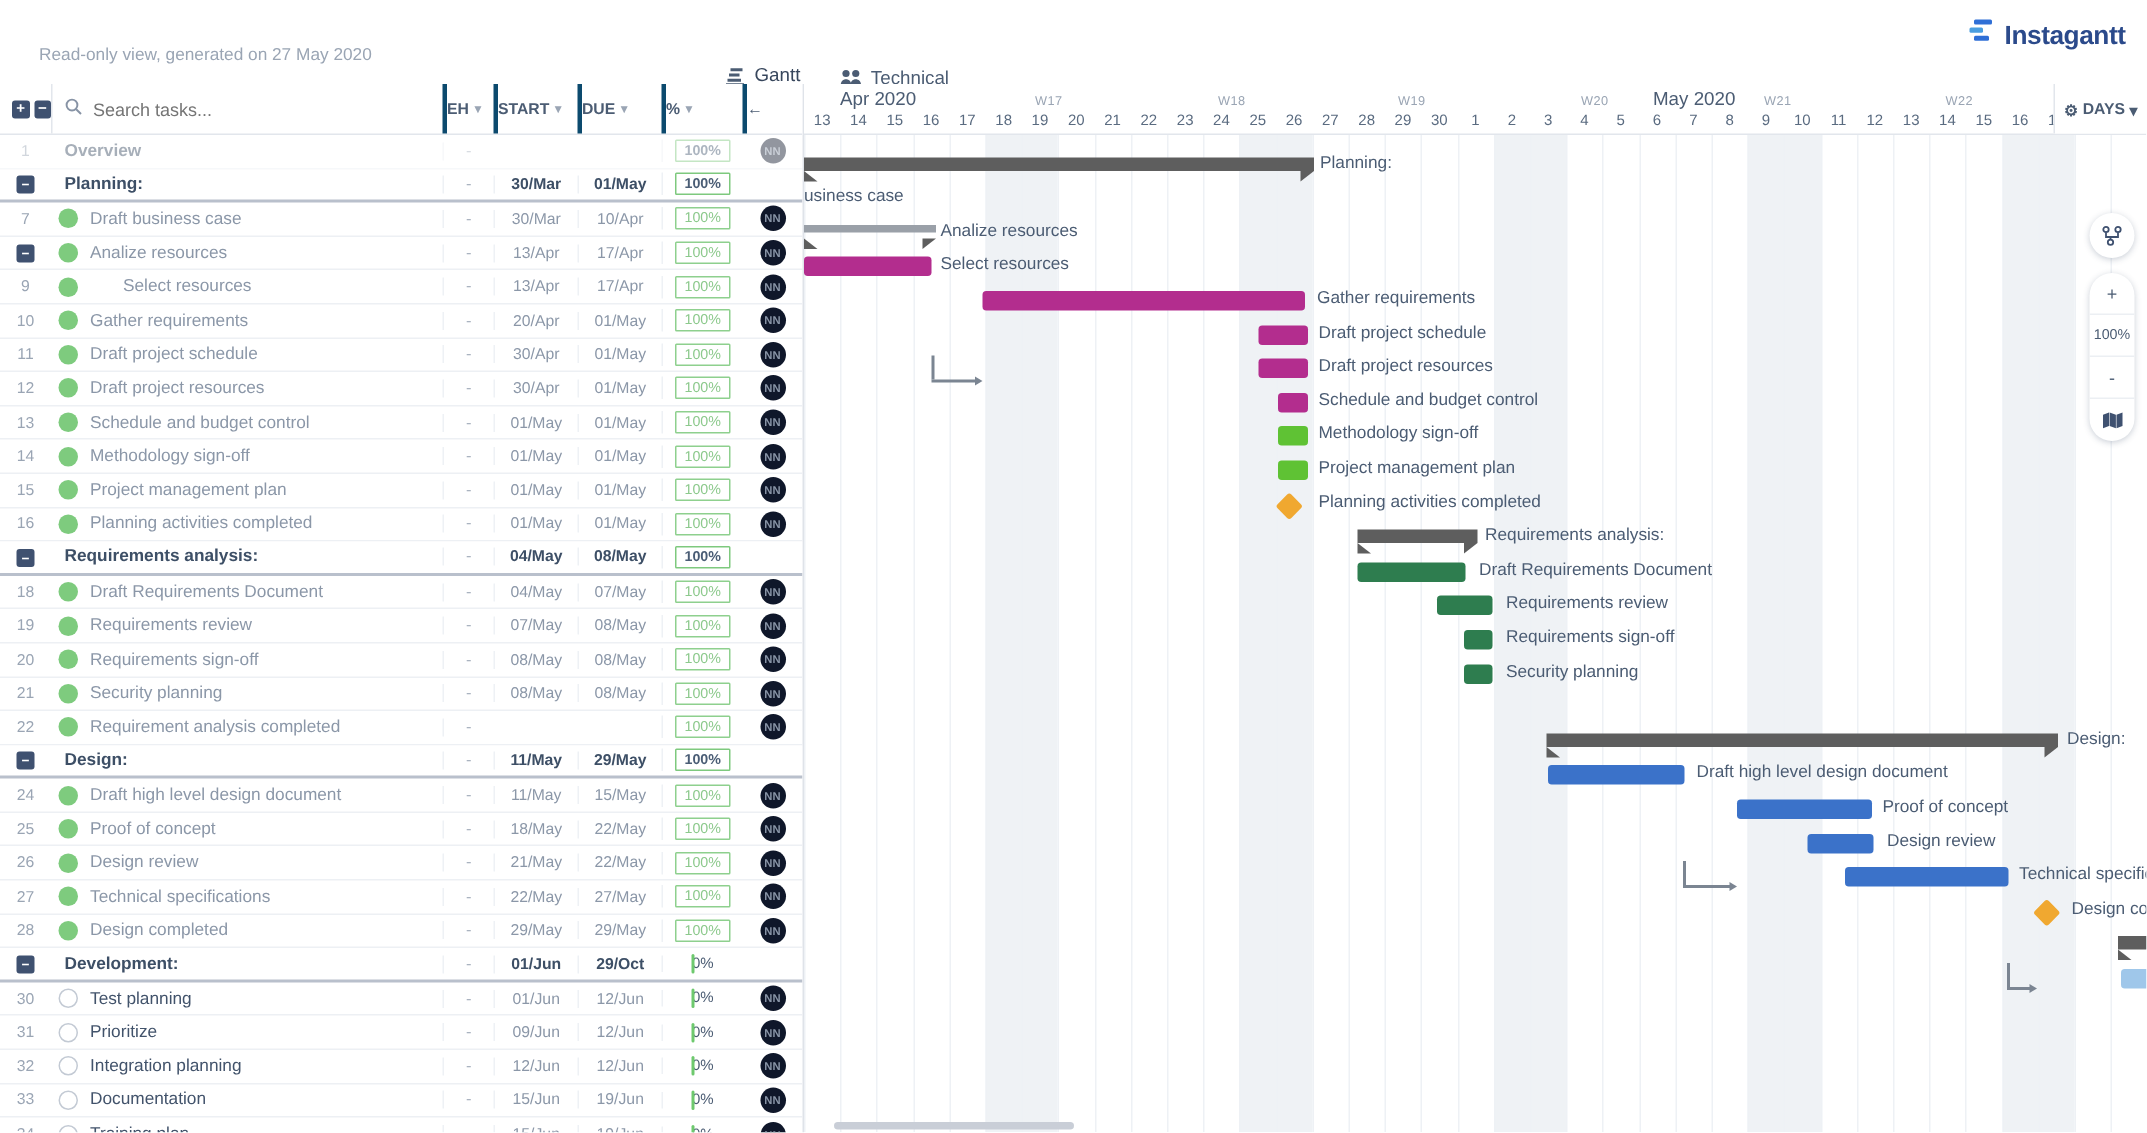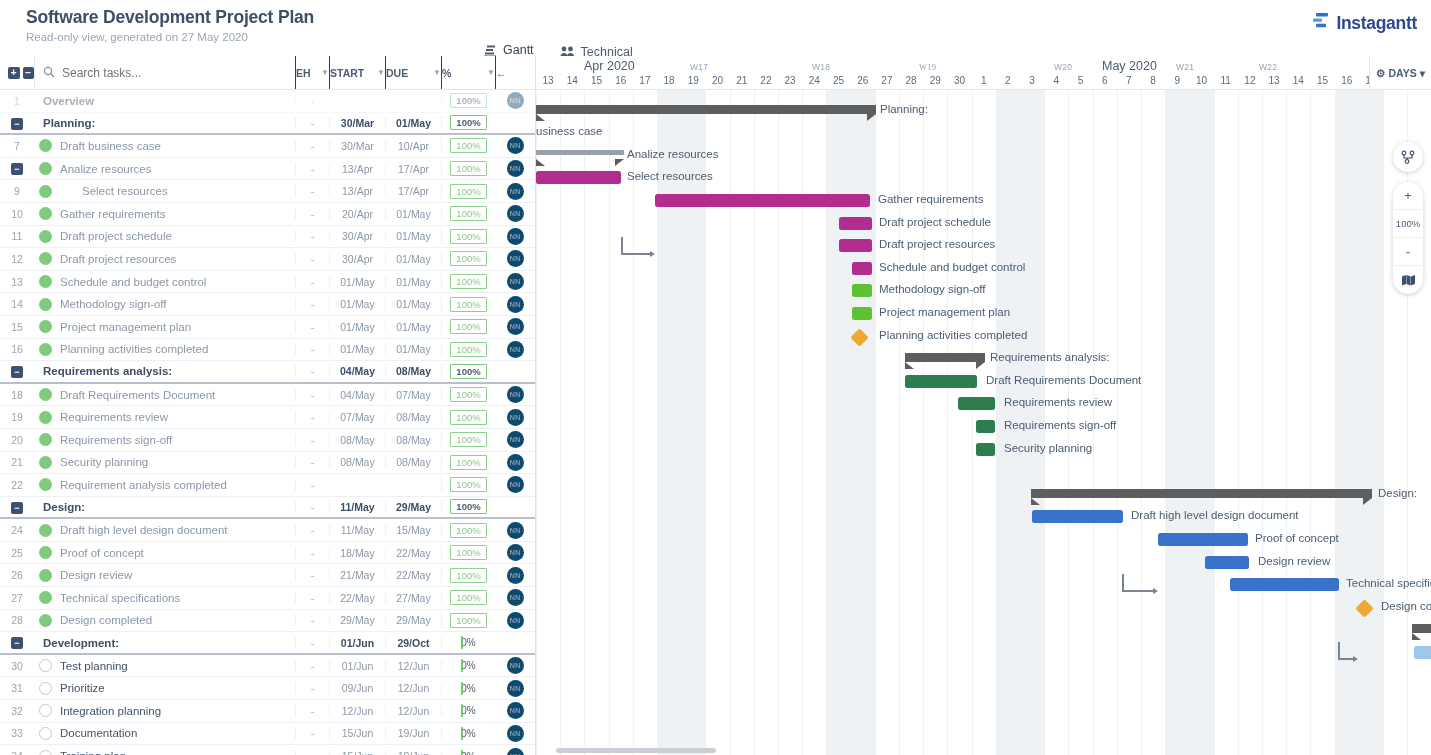--- a/index.html
+++ b/index.html
@@ -33,22 +33,22 @@
   .ltoolbar{ height:34px; display:flex; align-items:center; border-bottom:1px solid #e2e6ec;
     background:#fff; }
   .expander{ width:34px; display:flex; gap:3px; padding-left:8px; align-items:center; }
   .sqbtn{ width:12px; height:12px; background:#3f5170; color:#fff; border-radius:2px;
     font-size:10px; line-height:11px; text-align:center; cursor:pointer; font-weight:bold; }
   .searchwrap{ flex:1; display:flex; align-items:center; gap:7px; padding-left:8px;
     border-left:1px solid #e2e6ec; height:100%; }
   .searchwrap input{ border:none; outline:none; font-size:12px; color:#1d4ed8;
     font-family:inherit; width:230px; background:transparent; }
   .colh{ width:34px; text-align:center; font-size:10.5px; font-weight:bold; color:#4b5c73;
-    border-left:1px solid #0c4a6e; height:100%; display:flex; align-items:center;
-    justify-content:space-between; gap:2px; cursor:pointer; }
+    border-left:3px solid #0c4a6e; height:100%; display:flex; align-items:center;
+    justify-content:flex-start; gap:2px; cursor:pointer; }
   .colh.w56{ width:56px; } .colh.w54{ width:54px; } .colh.w40{ width:40px; }
   .filt{ color:#9aa5b4; font-size:8px; }
 
   
   .rows{ position:relative; }
   .row{ height:22.6px; display:flex; align-items:center; border-bottom:1px solid #edf0f4;
     font-size:11.5px; }
   .row.group{ background:#fff; border-bottom:2px solid #b9c0cc; }
   .row.partial{ opacity:.45; border-bottom:1px solid #edf0f4; }
   .c-num{ width:34px; text-align:center; color:#9aa5b4; font-size:10.5px; }
@@ -67,21 +67,21 @@
   .row.group .c-date{ color:#3d4f66; font-weight:bold; }
   .c-pct{ width:54px; display:flex; align-items:center; justify-content:center;
     border-left:1px solid #eef1f5; }
   .pctbox{ border:1px solid #8ed08e; color:#8cc98c; font-size:9.5px; padding:1px 5px;
     border-radius:1px; }
   .row.group .pctbox{ color:#4a5d75; font-weight:bold; border-color:#7ec97e; }
   .pctzero{ display:flex; align-items:center; gap:6px; }
   .pctzero .bar{ width:2px; height:13px; background:#6ec96e; }
   .pctzero .txt{ font-size:10px; color:#4b5c73; }
   .c-av{ width:40px; display:flex; align-items:center; justify-content:center; }
-  .avatar{ width:17px; height:17px; border-radius:50%; background:#0c4a6e; color:#8894a6;
+  .avatar{ width:17px; height:17px; border-radius:50%; background:#0f172a; color:#8894a6;
     font-size:7.5px; font-weight:bold; display:flex; align-items:center; justify-content:center; }
 
   .chk{ width:13px; height:13px; border-radius:50%; display:block; }
   .chk.done{ background:#7ecb7e; }
   .chk.open{ background:#fff; border:1.4px solid #c3cad4; }
 
   
   .thead{ height:34px; position:relative; border-bottom:1px solid #e2e6ec;
     background:#fff; overflow:hidden; }
   .monthlbl{ position:absolute; top:3px; font-size:12.5px; color:#4b5c73; }
@@ -123,21 +123,20 @@
     font-size:12px; color:#4b5c73; cursor:pointer; border-bottom:1px solid #eceff3; }
   .zitem.lbl{ font-size:9.5px; }
   .zitem:last-child{ border-bottom:none; }
   .scroll-h{ position:absolute; left:556px; bottom:2px; width:160px; height:5px;
     background:#c9ced7; border-radius:3px; z-index:9; }
 </style>
 </head>
 <body>
 
 <div class="topbar">
-  <div class="title">Software Development Project Plan</div>
   <div class="subtitle">Read-only view, generated on 27 May 2020</div>
 
   <div class="tabs">
     <div class="tab active">
       <span>
         <svg width="13" height="13" viewBox="0 0 13 13">
           <rect x="3" y="1.5" width="8" height="2" fill="#4b5c73"></rect>
           <rect x="2" y="5" width="7" height="2" fill="#4b5c73"></rect>
           <rect x="1" y="8.5" width="9" height="2" fill="#4b5c73"></rect>
           <rect x="0" y="11.5" width="12" height="1.3" fill="#4b5c73"></rect>
@@ -686,28 +685,28 @@
       </div>
   </div>
 
   <div class="right">
     <div class="thead" id="timeline-header">
       <div class="daysbtn">
         <span>⚙</span>
         <span>DAYS</span>
         <span>▾</span>
       </div>
-    <div class="monthlbl" style="left: 24px; margin-left: 24px;">Apr 2020</div>
+    <div class="monthlbl" style="left: 24px;">Apr 2020</div>
         <div class="monthlbl" style="left: 566px;">May 2020</div>
         <div class="wklbl" style="left: 154px;">W17</div>
         <div class="wklbl" style="left: 276px;">W18</div>
-        <div class="wklbl" style="left: 383px; font-family: Liberation Serif, serif;">W19</div>
+        <div class="wklbl" style="left: 396px;">W19</div>
         <div class="wklbl" style="left: 518px;">W20</div>
         <div class="wklbl" style="left: 640px;">W21</div>
-        <div class="wklbl" style="left: 723px;">W22</div>
+        <div class="wklbl" style="left: 761px;">W22</div>
         <div class="daylbl" style="left: 0px;">13</div>
         <div class="daylbl" style="left: 24.2px;">14</div>
         <div class="daylbl" style="left: 48.4px;">15</div>
         <div class="daylbl" style="left: 72.6px;">16</div>
         <div class="daylbl" style="left: 96.8px;">17</div>
         <div class="daylbl" style="left: 121px;">18</div>
         <div class="daylbl" style="left: 145.2px;">19</div>
         <div class="daylbl" style="left: 169.4px;">20</div>
         <div class="daylbl" style="left: 193.6px;">21</div>
         <div class="daylbl" style="left: 217.8px;">22</div>

